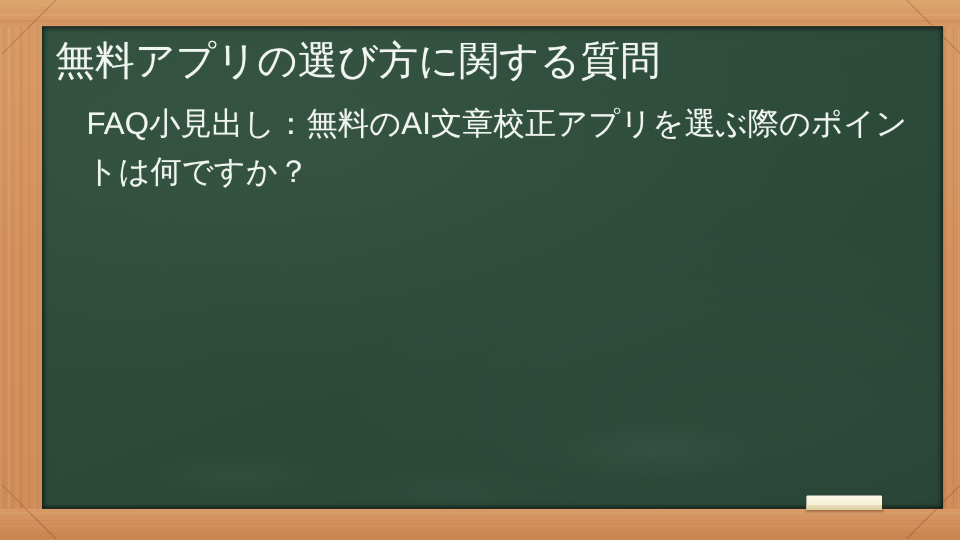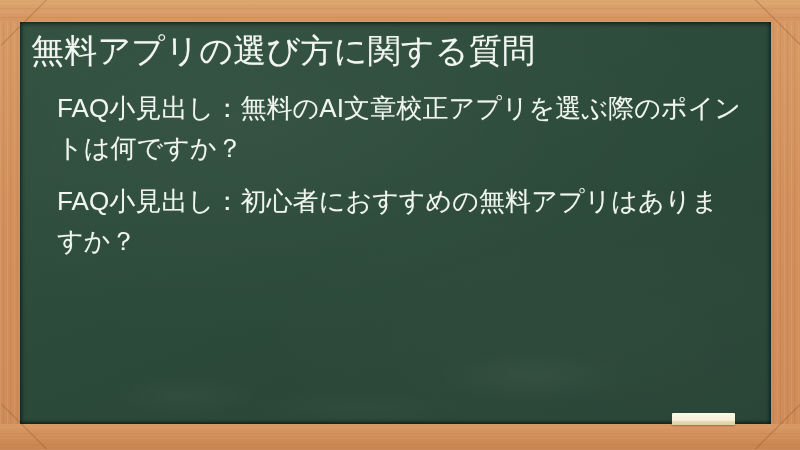--- a/index.html
+++ b/index.html
@@ -82,21 +82,21 @@
         rgba(0,0,0,0.04) 5px,
         rgba(0,0,0,0.04) 6px,
         rgba(0,0,0,0.00) 6px,
         rgba(0,0,0,0.00) 11px),
       linear-gradient(180deg,#d89a66 0%,#cf8b57 60%,#c9854f 100%);
   }
 
   
   #chalkboard-surface {
     position:absolute;
-    left:20px; top:22px;
+    left:35px; top:22px;
     width:751px; height:402px;
     background:
       radial-gradient(ellipse 90% 75% at 30% 25%,
         rgba(255,255,255,0.035) 0%,
         rgba(255,255,255,0.012) 45%,
         rgba(0,0,0,0.00) 75%),
       radial-gradient(ellipse 70% 60% at 78% 80%,
         rgba(255,255,255,0.02) 0%,
         rgba(0,0,0,0.00) 70%),
       linear-gradient(160deg, #31503e 0%, #2c4a3a 50%, #284436 100%);
@@ -133,21 +133,21 @@
     line-height:42px;
     font-weight:400;
     letter-spacing:0.2px;
     white-space:nowrap;
     padding-left:5px;
     text-shadow:0 0 1px rgba(240,248,240,0.32);
   }
 
   #faq-list {
     list-style:none;
-    margin-top:16px;
+    margin-top:11px;
     padding-left:31px;
     padding-right:14px;
   }
 
   .faq-item {
     color:#f0f5f0;
     font-size:26px;
     line-height:40px;
     font-weight:400;
     letter-spacing:0.1px;
@@ -187,21 +187,20 @@
   <div id="chalkboard-surface">
 
     <div id="chalk-dust-overlay"></div>
 
     <div id="board-content">
 
       <h1 id="page-title">無料アプリの選び方に関する質問</h1>
 
       <ul id="faq-list">
         <li class="faq-item">FAQ小見出し：無料のAI文章校正アプリを選ぶ際のポイントは何ですか？</li>
-        <li class="faq-item">FAQ小見出し：初心者におすすめの無料アプリはありますか？</li>
       </ul>
 
     </div>
   </div>
 
   <div id="chalk-eraser">
     <div id="chalk-eraser-felt"></div>
   </div>
 
 </div>

